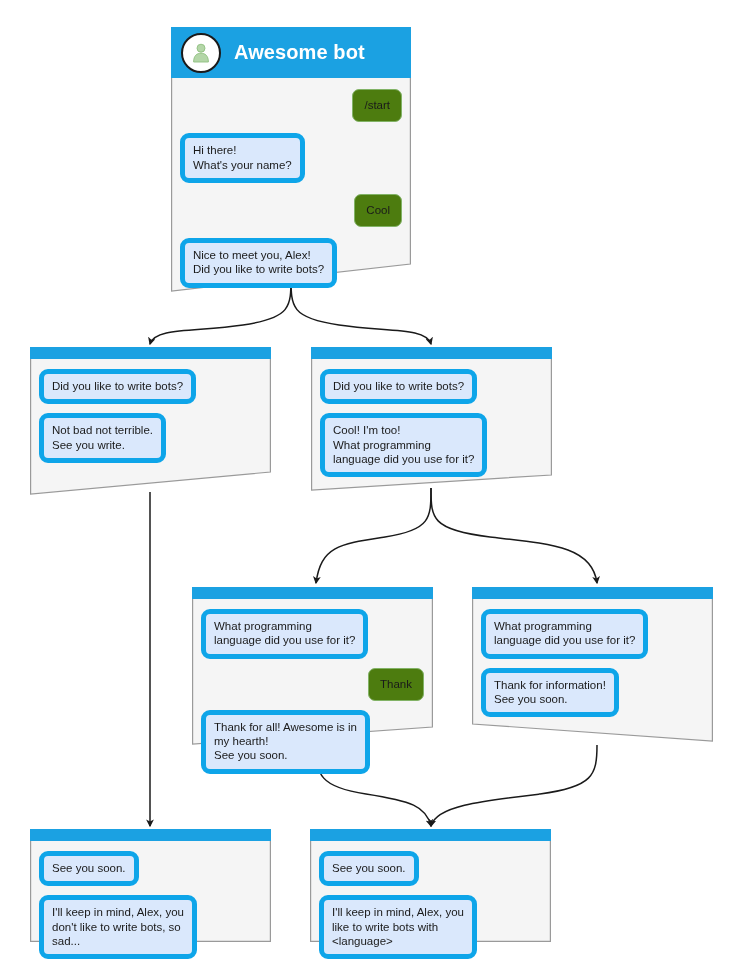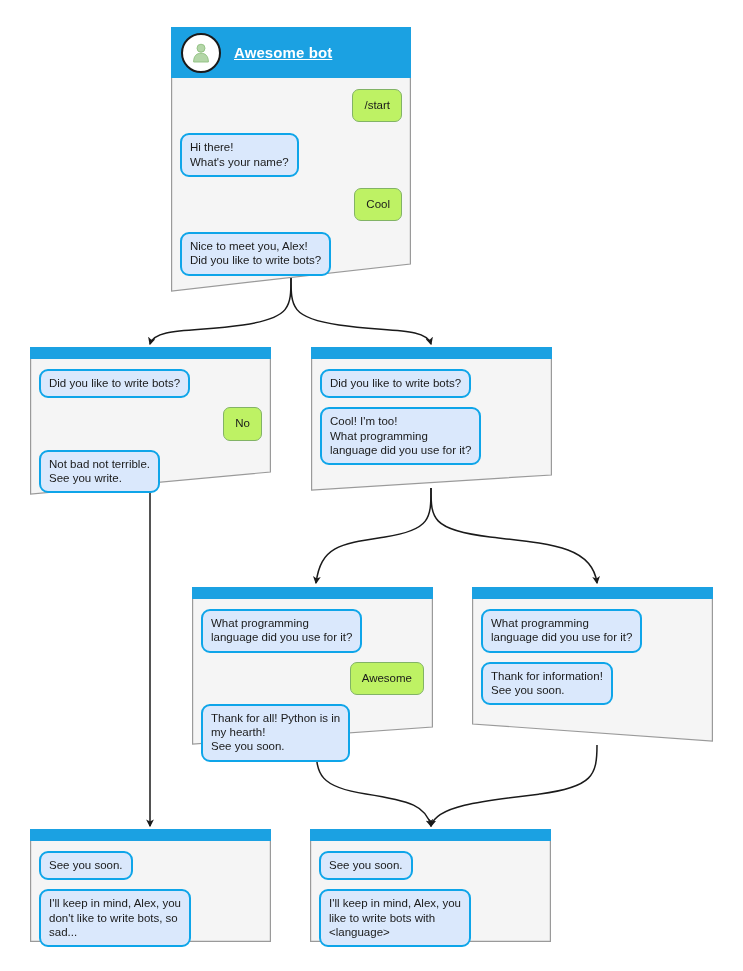--- a/index.html
+++ b/index.html
@@ -51,25 +51,24 @@
     border-radius: 50%;
     background: #ffffff;
     border: 2px solid #1a1a1a;
     display: flex;
     align-items: center;
     justify-content: center;
     flex: 0 0 auto;
   }
   .bot-title {
     color: #ffffff;
-    font-size: 15px;
+    font-size: 20px;
     font-weight: bold;
     margin-left: 13px;
     letter-spacing: 0.1px;
-    text-decoration: underline;
   }
   .chat {
     position: relative;
     padding: 10px 9px 8px 9px;
   }
   .msg-row {
     display: flex;
     margin-bottom: 9px;
   }
   .msg-row.left { justify-content: flex-start; }
@@ -78,24 +77,24 @@
     font-size: 11.5px;
     line-height: 14.3px;
     color: #1a1a1a;
     border-radius: 9px;
     padding: 5px 8px 6px 8px;
     white-space: pre-line;
     max-width: 82%;
   }
   .bubble.bot {
     background: #dae8fc;
-    border: 2px solid #0ea5e9;
+    border: 5px solid #0ea5e9;
   }
   .bubble.user {
-    background: #bef264;
+    background: #4d7c0f;
     border: 1px solid #82b366;
     border-radius: 7px;
     padding: 8px 11px 9px 11px;
     text-align: right;
   }
   .card.root .chat { padding: 11px 9px 8px 9px; }
   .card.root .msg-row { margin-bottom: 11px; }
 </style>
 </head>
 <body>
@@ -160,23 +159,20 @@
   <div class="card" style="left:30px; top:347px; width:241px; height:148px;">
     <svg class="card-shape" viewBox="0 0 241 148" preserveAspectRatio="none" xmlns="http://www.w3.org/2000/svg">
       <polygon points="0.6,0.6 240.4,0.6 240.4,125 0.6,147" fill="#f5f5f5" stroke="#9a9a9a" stroke-width="1.2"></polygon>
     </svg>
     <div class="card-body">
       <div class="card-header"></div>
       <div class="chat">
         <div class="msg-row left">
           <div class="bubble bot">Did you like to write bots?</div>
         </div>
-        <div class="msg-row right">
-          <div class="bubble user">No</div>
-        </div>
         <div class="msg-row left">
           <div class="bubble bot">Not bad not terrible.
 See you write.</div>
         </div>
       </div>
     </div>
   </div>
 
   <div class="card" style="left:311px; top:347px; width:241px; height:144px;">
     <svg class="card-shape" viewBox="0 0 241 144" preserveAspectRatio="none" xmlns="http://www.w3.org/2000/svg">
@@ -202,24 +198,24 @@
       <polygon points="0.6,0.6 240.4,0.6 240.4,140 0.6,157" fill="#f5f5f5" stroke="#9a9a9a" stroke-width="1.2"></polygon>
     </svg>
     <div class="card-body">
       <div class="card-header"></div>
       <div class="chat">
         <div class="msg-row left">
           <div class="bubble bot">What programming
 language did you use for it?</div>
         </div>
         <div class="msg-row right">
-          <div class="bubble user">Awesome</div>
-        </div>
-        <div class="msg-row left">
-          <div class="bubble bot">Thank for all! Python is in
+          <div class="bubble user">Thank</div>
+        </div>
+        <div class="msg-row left">
+          <div class="bubble bot">Thank for all! Awesome is in
 my hearth!
 See you soon.</div>
         </div>
       </div>
     </div>
   </div>
 
   <div class="card" style="left:472px; top:587px; width:241px; height:155px;">
     <svg class="card-shape" viewBox="0 0 241 155" preserveAspectRatio="none" xmlns="http://www.w3.org/2000/svg">
       <polygon points="0.6,0.6 240.4,0.6 240.4,154 0.6,137" fill="#f5f5f5" stroke="#9a9a9a" stroke-width="1.2"></polygon>

